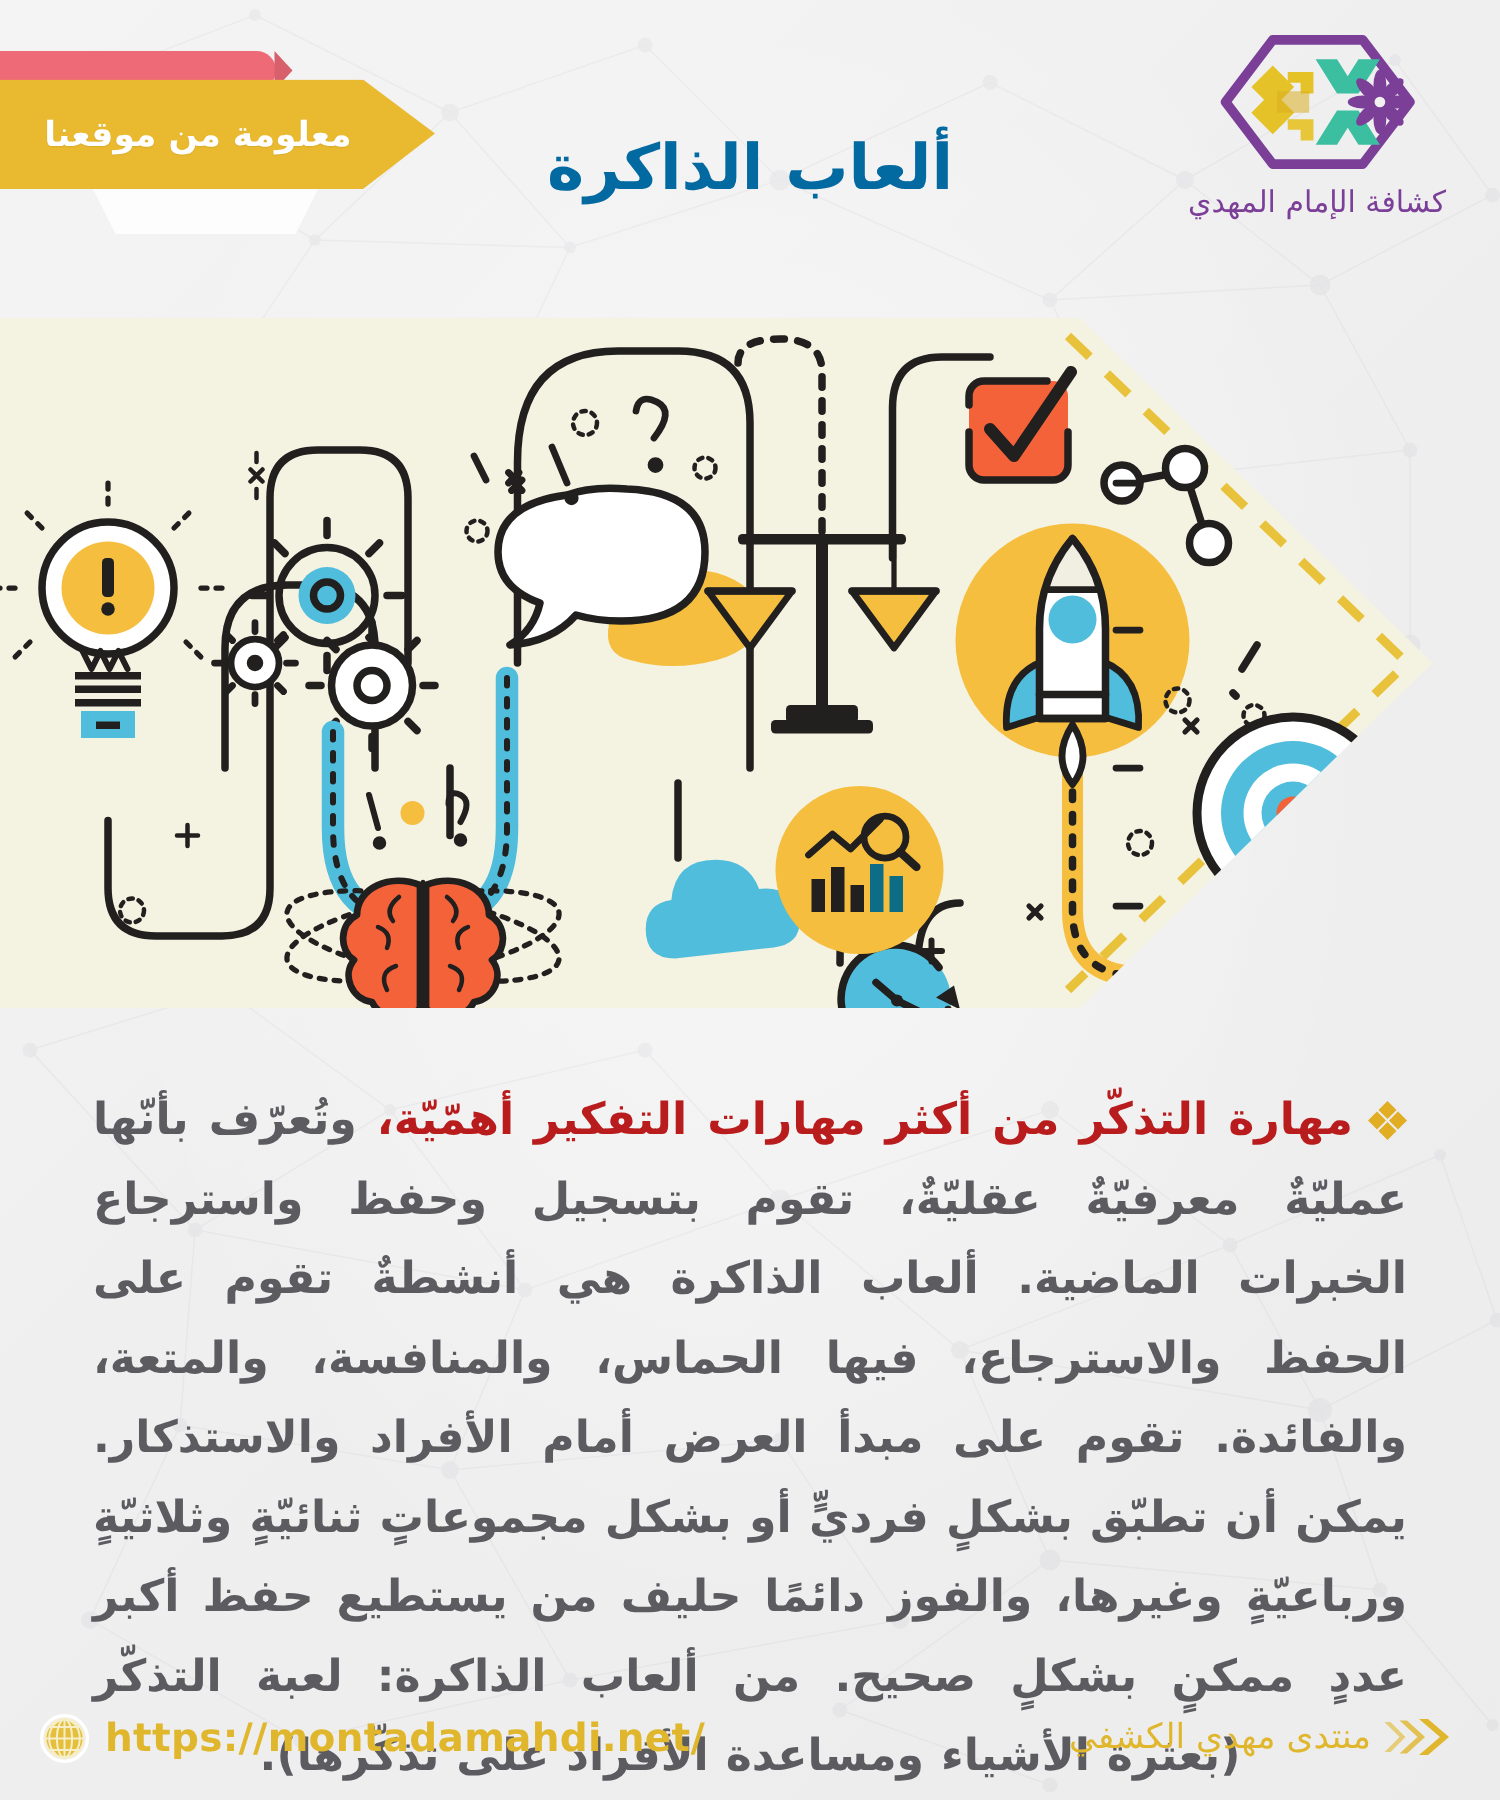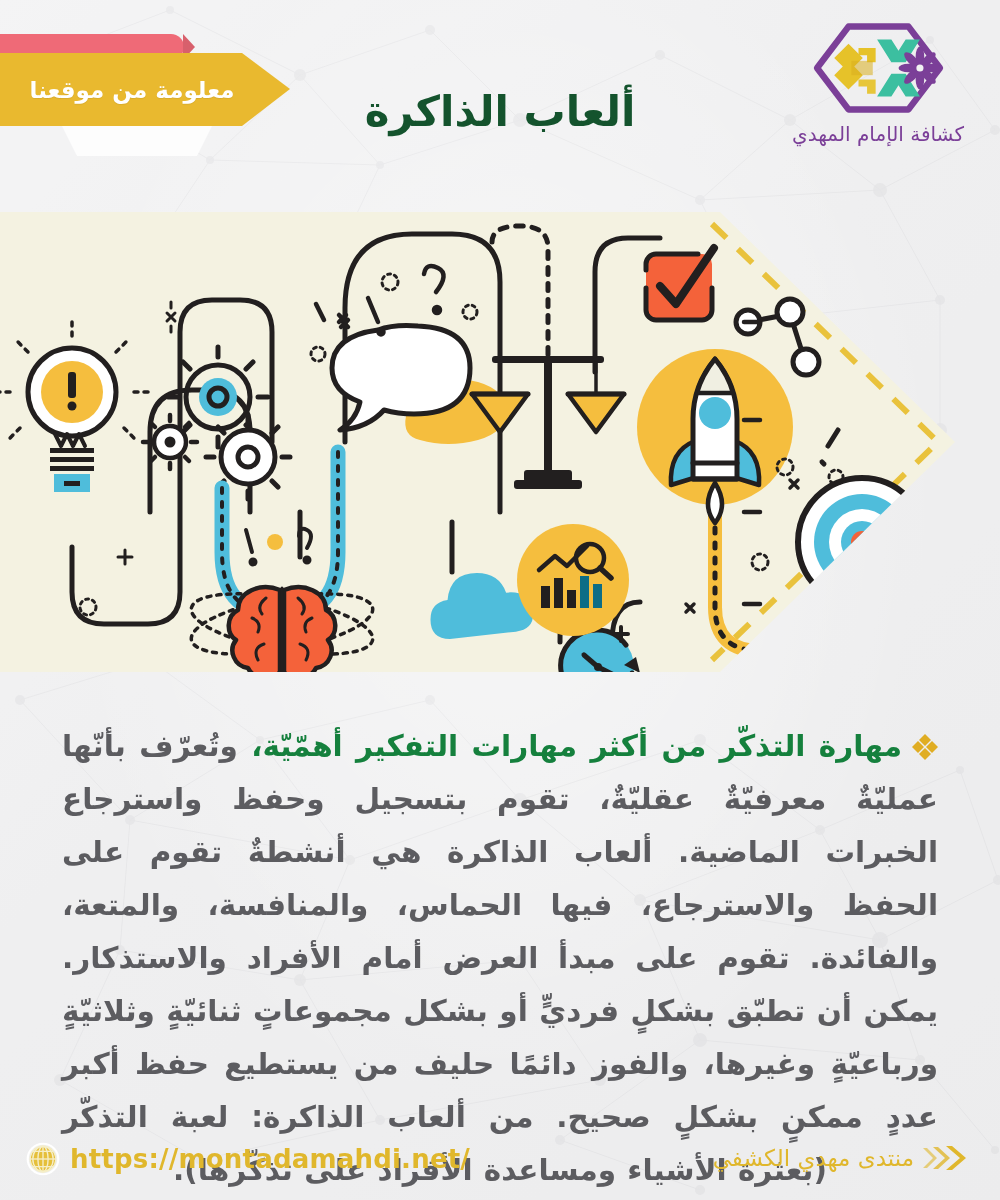--- a/index.html
+++ b/index.html
@@ -45,21 +45,21 @@
   }
   #ribbon-white{
     position:absolute;left:62px;top:92px;width:150px;height:30px;background:#fdfdfd;
     clip-path:polygon(0 0,150px 0,135px 30px,15px 30px);
     box-shadow:0 2px 3px rgba(0,0,0,.06);
   }
 
   
   #page-title{
     position:absolute;left:330px;top:88px;width:340px;text-align:center;
-    direction:rtl;color:#14532d;font-size:42px;font-weight:700;line-height:1.15;
+    direction:rtl;color:#0369a1;font-size:42px;font-weight:700;line-height:1.15;
   }
 
   
   #logo-block{position:absolute;right:22px;top:18px;width:200px;text-align:center;}
   #logo-mark{width:145px;height:100px;margin:0 auto;display:block;}
   #logo-caption{
     margin-top:4px;color:#7b3f98;font-size:20px;font-weight:400;direction:rtl;
     white-space:nowrap;letter-spacing:-.3px;
   }
 
@@ -72,21 +72,21 @@
   
   #body-block{
     position:absolute;left:0;top:690px;width:1000px;z-index:4;
     direction:rtl;text-align:justify;text-align-last:center;
     padding:0 62px;box-sizing:border-box;
   }
   #paragraph{
     color:#5c5c60;font-size:29.5px;line-height:53px;font-weight:600;
     text-align:justify;word-spacing:1px;
   }
-  #paragraph .lead{color:#15803d;font-weight:700;}
+  #paragraph .lead{color:#b91c1c;font-weight:700;}
   #bullet-diamond{
     display:inline-block;width:26px;height:26px;vertical-align:-4px;margin-left:10px;
   }
 
   
   #footer{position:absolute;left:0;top:1128px;width:1000px;height:72px;z-index:5;}
   #footer-left{
     position:absolute;left:26px;top:14px;display:flex;align-items:center;gap:10px;
   }
   #globe-icon{width:34px;height:34px;display:block;}

